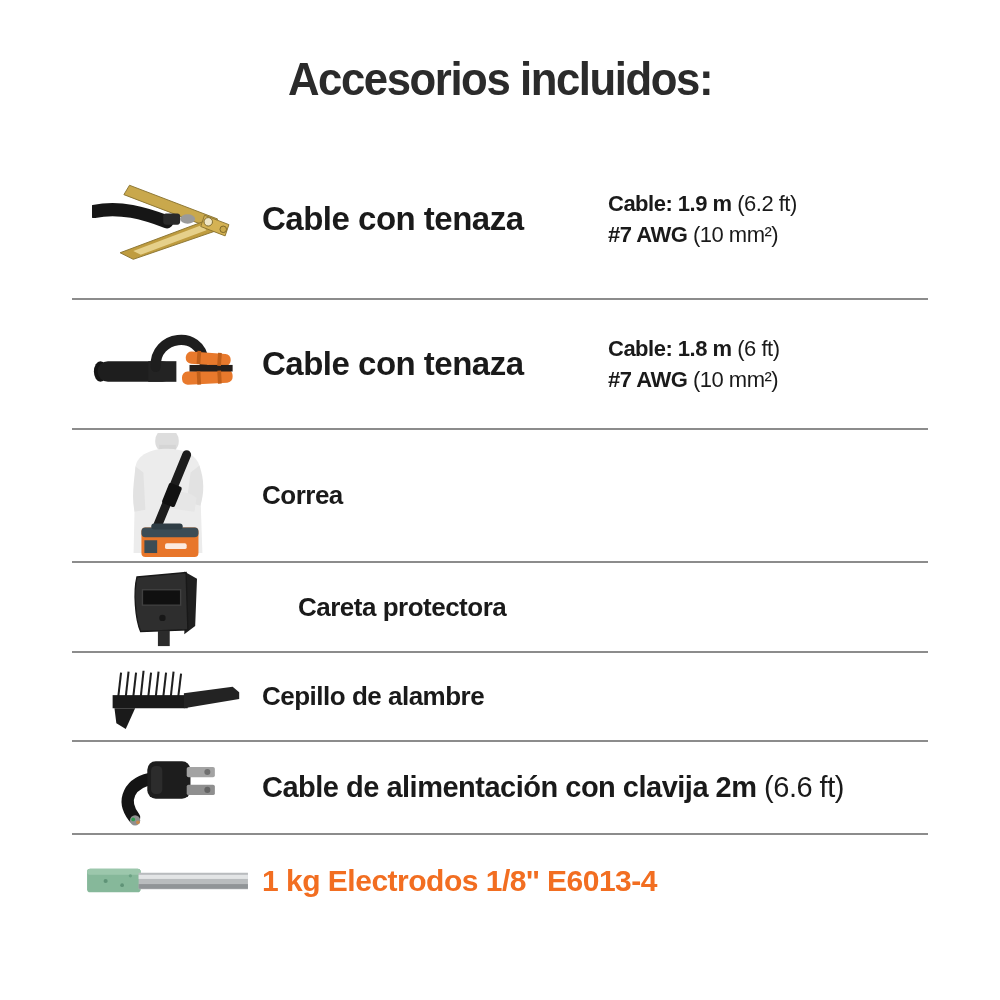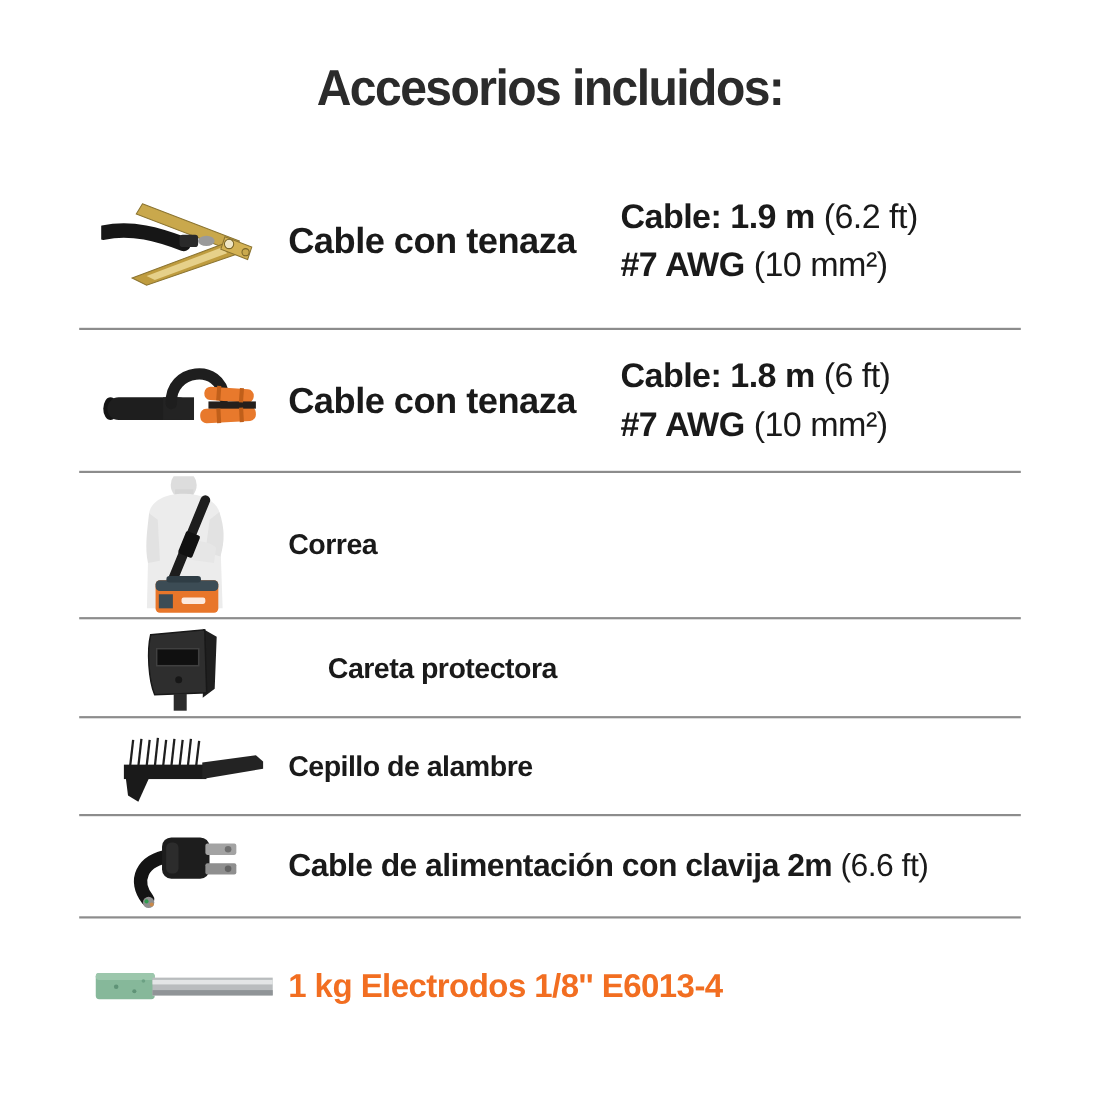--- a/index.html
+++ b/index.html
@@ -23,40 +23,41 @@
   .list { margin:34px 72px 0 72px; }
 
   .row { display:flex; align-items:center; box-sizing:border-box; }
   .row.divided { border-bottom:2px solid #8c8c8c; }
   .r1 { height:160px; }
   .r2 { height:130px; }
   .r3 { height:133px; }
   .r4 { height:90px;gap:36px; }
   .r5 { height:89px; }
   .r6 { height:93px; }
-  .r7 { height:92px;margin-top:16px; }
+  .r7 { height:92px; }
 
   .icon-cell {
     width:190px; flex:0 0 190px;
     display:flex; justify-content:center; align-items:center;
   }
   .label-cell {
     width:302px; flex:0 0 302px;
     font-weight:bold; font-size:33px; line-height:1.3;
     letter-spacing:-0.5px;
   }
   .label-wide {
     flex:1;
     font-weight:bold; font-size:26px;
     letter-spacing:-0.5px;
     white-space:nowrap;
   }
   .spec-cell {
-    flex:1; font-size:31px; line-height:1.42;
+    flex:1; font-size:22px; line-height:1.42;
     letter-spacing:-0.5px;
+    margin-left:44px;
   }
   .b { font-weight:bold; }
   .l { font-weight:normal; }
   .r6 .label-wide { font-size:29px; }
   .r7 .label-wide { font-size:30px; }
   .accent { }
 </style>
 </head>
 <body>
 

